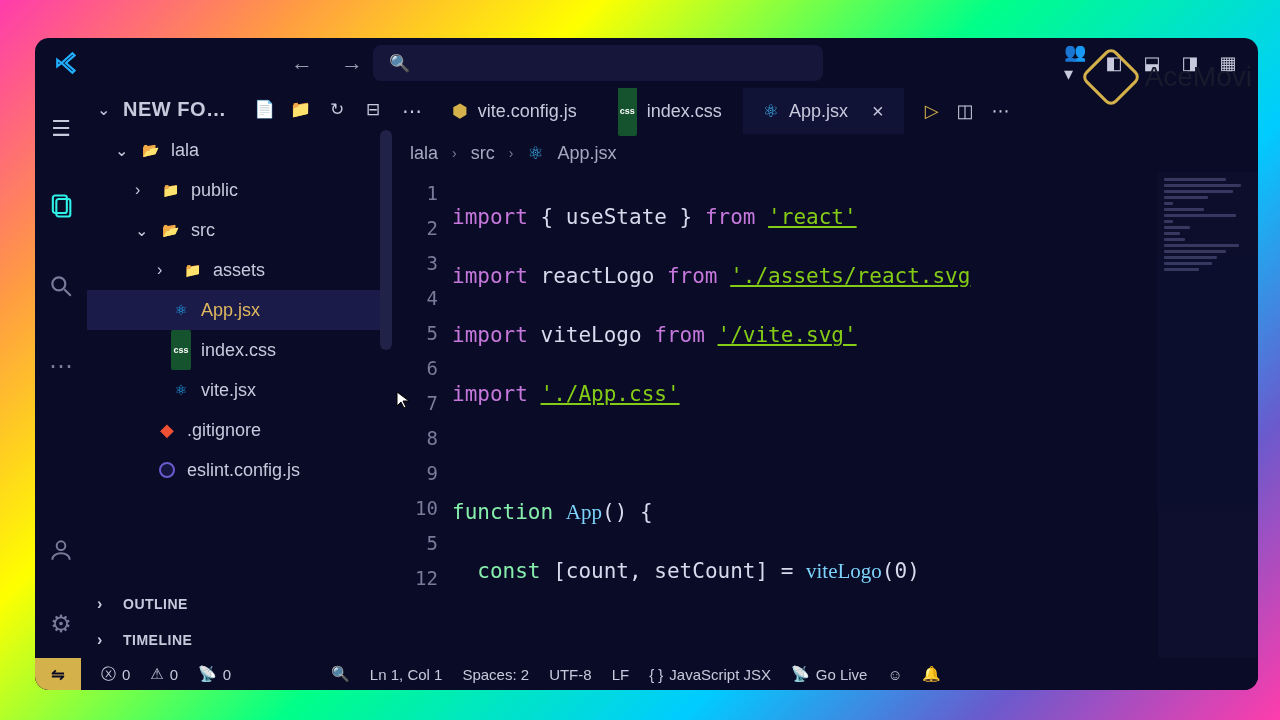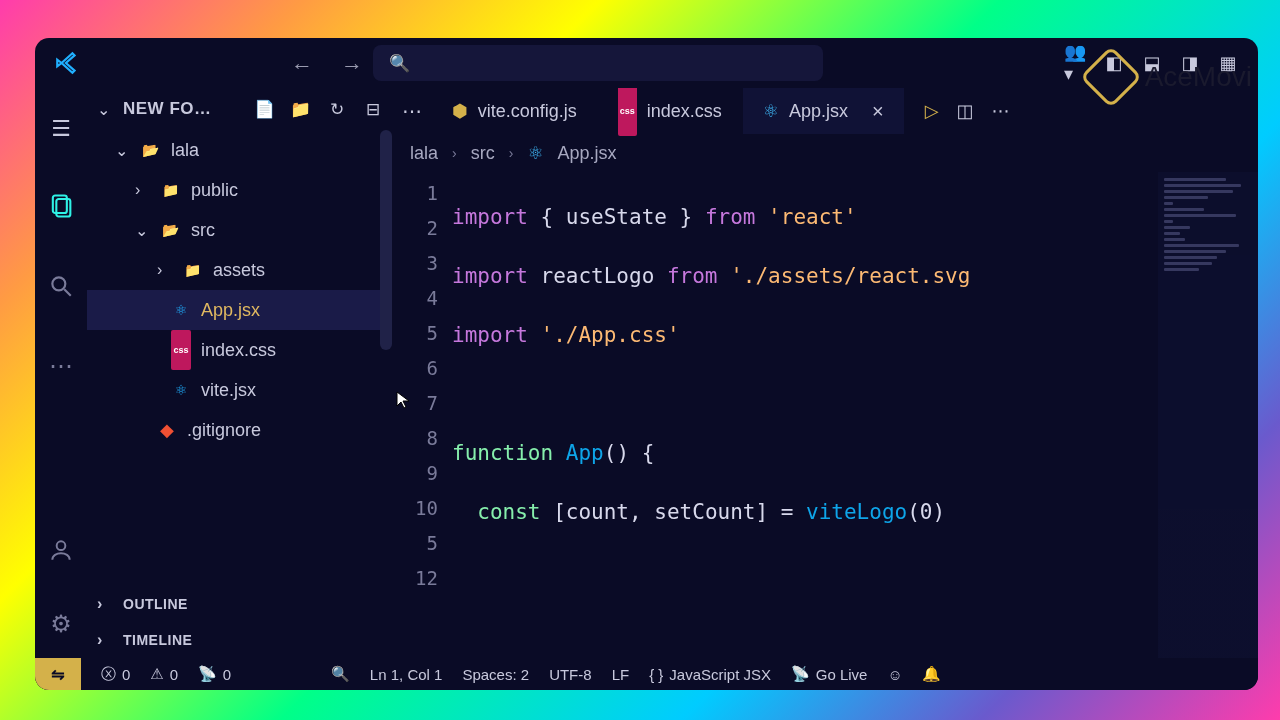--- a/index.html
+++ b/index.html
@@ -60,38 +60,38 @@
   color: #c8c9dd;
   font-size: 17px;
   position: relative;
 }
 .sidebar-hdr {
   height: 42px;
   display: flex; align-items: center;
   padding-left: 10px;
   gap: 10px;
 }
-.sidebar-hdr .folder-name { font-weight: 700; letter-spacing: .5px; font-size: 17px; flex: 0 0 auto; }
+.sidebar-hdr .folder-name { font-weight: 700; letter-spacing: .5px; font-size: 20px; flex: 0 0 auto; }
 .sidebar-actions { display: flex; gap: 14px; margin-left: auto; margin-right: 8px; color: #c8c9dd; }
 .sidebar-actions span { width: 22px; height: 22px; display:flex; align-items:center; justify-content:center; font-size:17px;}
 .tree { flex: 1; overflow: hidden; }
 .row {
   height: 40px; display: flex; align-items: center;
   gap: 10px; padding-left: 18px;
   cursor: pointer;
 }
 .row.selected { background: #1a1b48; }
 .row .name { font-size: 18px; }
 .row .name.active { color: #e0b860; }
 .chev { width: 16px; font-size: 16px; color: #c8c9dd; }
 .file-icon { width: 20px; height: 20px; display:flex; align-items:center; justify-content:center; font-size:14px; }
 .ic-folder { color: #2aa86e; }
 .ic-folder-dark { color: #b68b56; }
 .ic-react { color: #20b0ff; }
-.ic-css { background: #be185d; color:#fff; font-size:9px; font-weight:bold; border-radius:2px; padding:20px 2px; }
+.ic-css { background: #14532d; color:#fff; font-size:9px; font-weight:bold; border-radius:2px; padding:20px 2px; }
 .ic-git { color: #f05033; font-size: 18px; }
 .ic-eslint { width:16px;height:16px;border-radius:50%;border:2px solid #6a5acd;background:#151640;}
 .row.ind1{padding-left:28px;} .row.ind2{padding-left:48px;} .row.ind3{padding-left:70px;} .row.ind4{padding-left:84px;}
 .sidebar-secs { margin-top:auto;}
 .sec {
   height: 36px; display: flex; align-items: center;
   gap: 10px; padding-left: 10px;
   font-weight:700; font-size: 14px; letter-spacing:.5px;
 }
 .tree-scrollbar {
@@ -134,21 +134,21 @@
 .code {
   flex:1;
   font-family: 'Consolas', monospace;
   font-size: 21px;
   color: #d8d9ec;
   padding-top:4px;
   white-space: pre;
   overflow:hidden;
 }
 .code div { height:35px; line-height:35px; }
-.code .kw { color:#c678dd;text-align:center; } .code .str{ color:#fdba74; } .code .fn{color:#86efac;} .code .id{color:#0ea5e9;}
+.code .kw { color:#c678dd;text-align:center; } .code .str{ color:#84cc16;text-decoration:underline; } .code .fn{color:#86efac;} .code .id{color:#7dd3fc;font-family:Liberation Serif, serif;}
 .minimap {
   position:absolute; right:0; top:0; width:100px; height:100%;
   background: linear-gradient(#0d0f2e,#0d0f2e);
   opacity:.9;
   display:flex; flex-direction:column; gap:3px; padding:6px;
 }
 .minimap .ml{ height:3px; background:#3b3d66; border-radius:1px;}
 .statusbar {
   height: 32px;
   background: #0a0b26;
@@ -280,20 +280,26 @@
           <span class="file-icon ic-css">css</span>
           <span class="name">index.css</span>
         </div>
         <div class="row ind4">
           <span class="file-icon ic-react">⚛</span>
           <span class="name">vite.jsx</span>
         </div>
         <div class="row ind3">
           <span class="file-icon ic-git">◆</span>
           <span class="name">.gitignore</span>
+        </div>
+        <div class="row ind3">
+          <span class="file-icon">
+              <span class="ic-eslint"></span>
+            </span>
+          <span class="name">eslint.config.js</span>
         </div>
       </div>
       <div class="tree-scrollbar"></div>
       <div class="sidebar-secs">
         <div class="sec">
           <span class="chev">›</span>
           <span>OUTLINE</span>
         </div>
         <div class="sec">
           <span class="chev">›</span>
@@ -343,20 +349,21 @@
             <div>7</div>
             <div>8</div>
             <div>9</div>
             <div>10</div>
             <div>5</div>
             <div>12</div>
         </div>
         <div class="code">
 <div><span class="kw">import</span> { useState } <span class="kw">from</span> <span class="str">'react'</span></div>
 <div><span class="kw">import</span> reactLogo <span class="kw">from</span> <span class="str">'./assets/react.svg</span></div>
+<div><span class="kw">import</span> viteLogo <span class="kw">from</span> <span class="str">'/vite.svg'</span></div>
 <div><span class="kw">import</span> <span class="str">'./App.css'</span></div>
 <div></div>
 <div><span class="fn">function</span> <span class="id">App</span>() {</div>
 <div>  <span class="fn">const</span> [count, setCount] = <span class="id">viteLogo</span>(0)</div>
 <div></div>
 
 
 
 
         </div>

